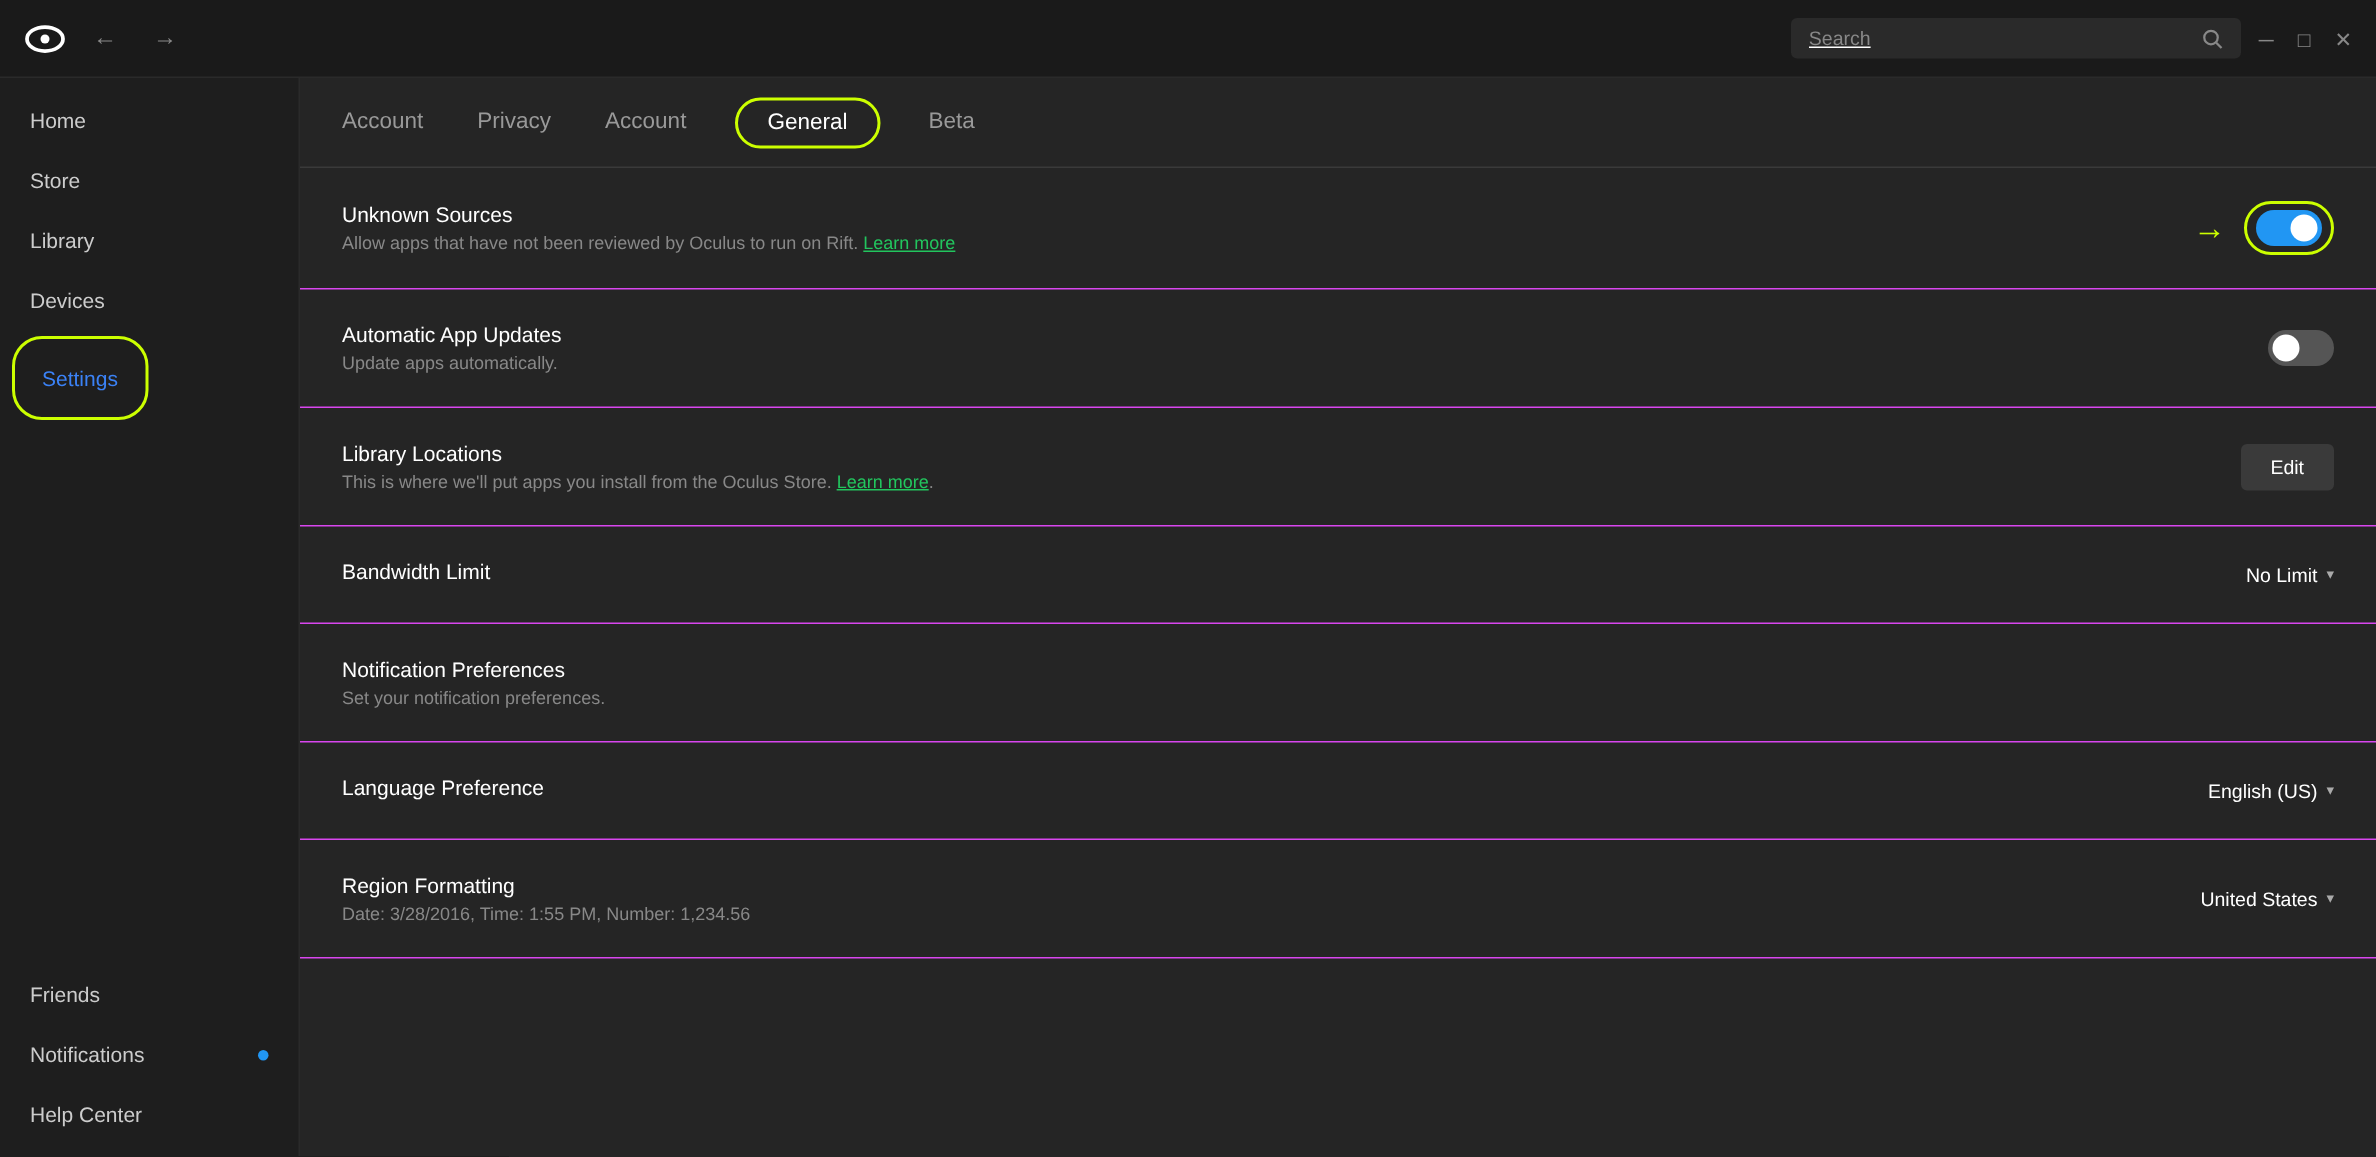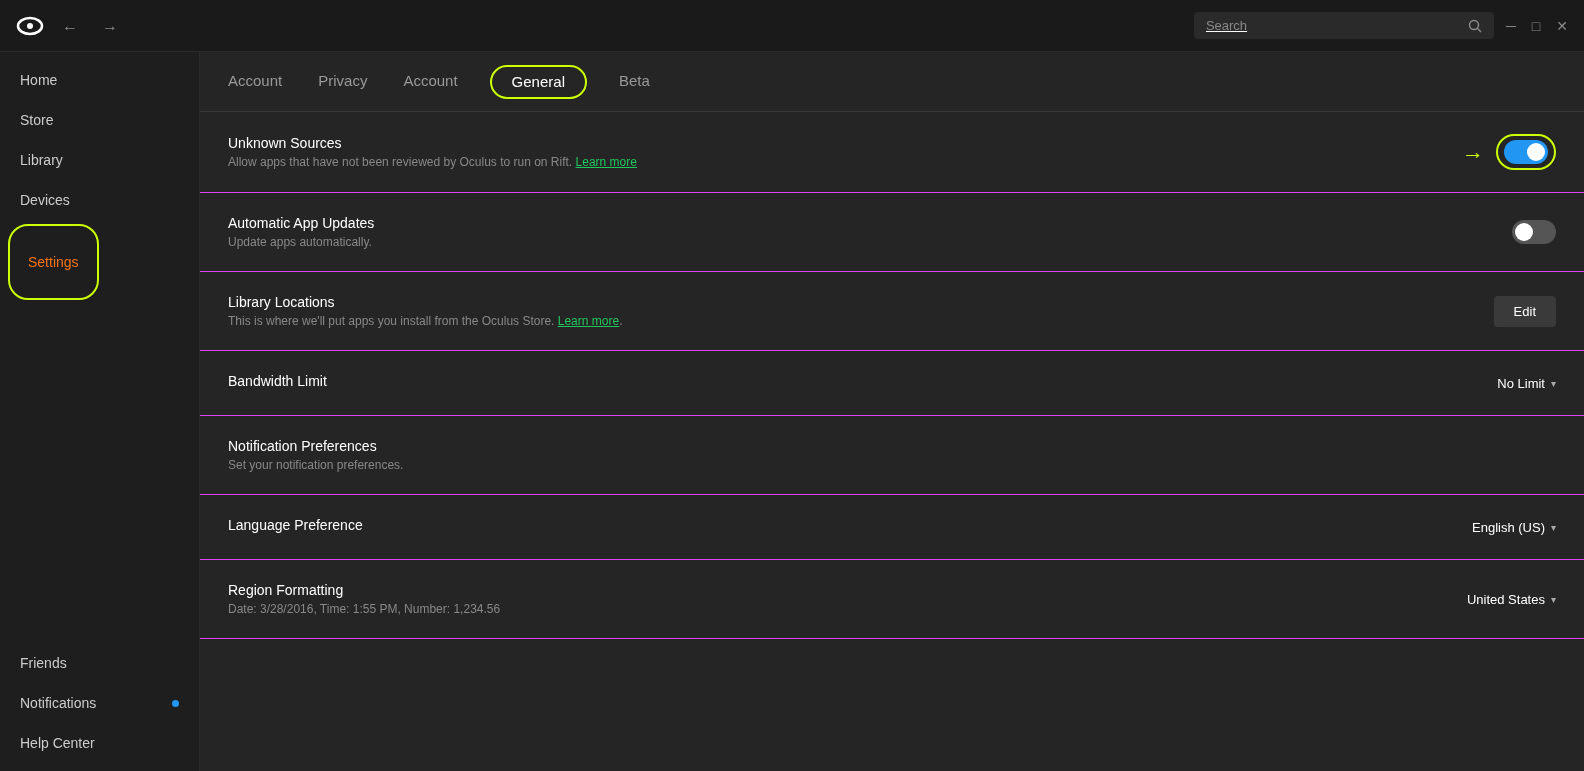--- a/index.html
+++ b/index.html
@@ -107,23 +107,23 @@
     .notification-dot {
       width: 7px;
       height: 7px;
       border-radius: 50%;
       background: #2196F3;
       margin-left: auto;
     }
     .settings-highlight {
       border: 2px solid #ccff00;
       border-radius: 20px;
-      padding: 28px 18px;
+      padding: 18px 18px;
       margin: 0 8px;
-      color: #f97316;
+      color: #3b82f6;
       display: flex;
       align-items: flex-start;
     }
 
     
     .content {
       flex: 1;
       background: #252525;
       display: flex;
       flex-direction: column;

